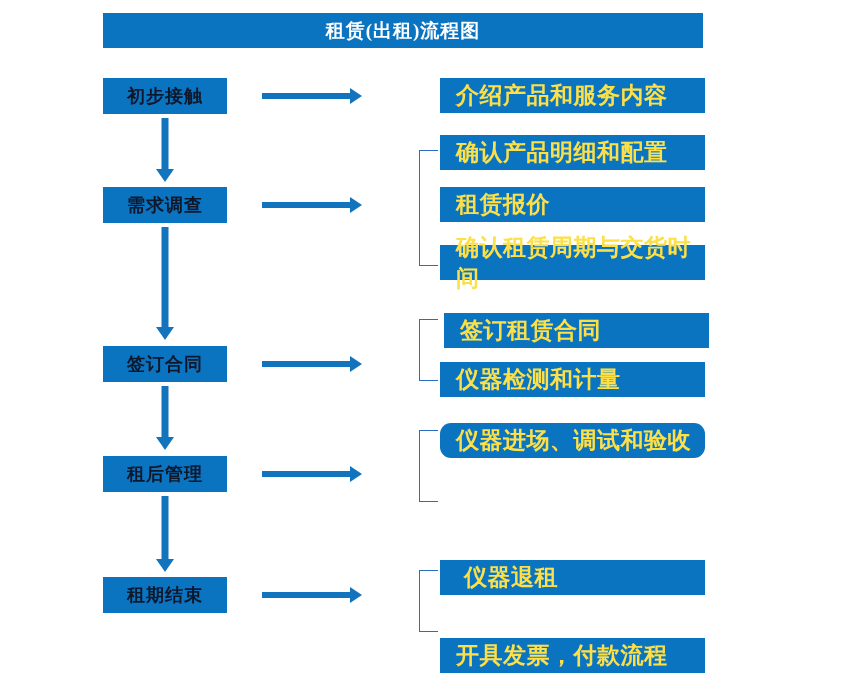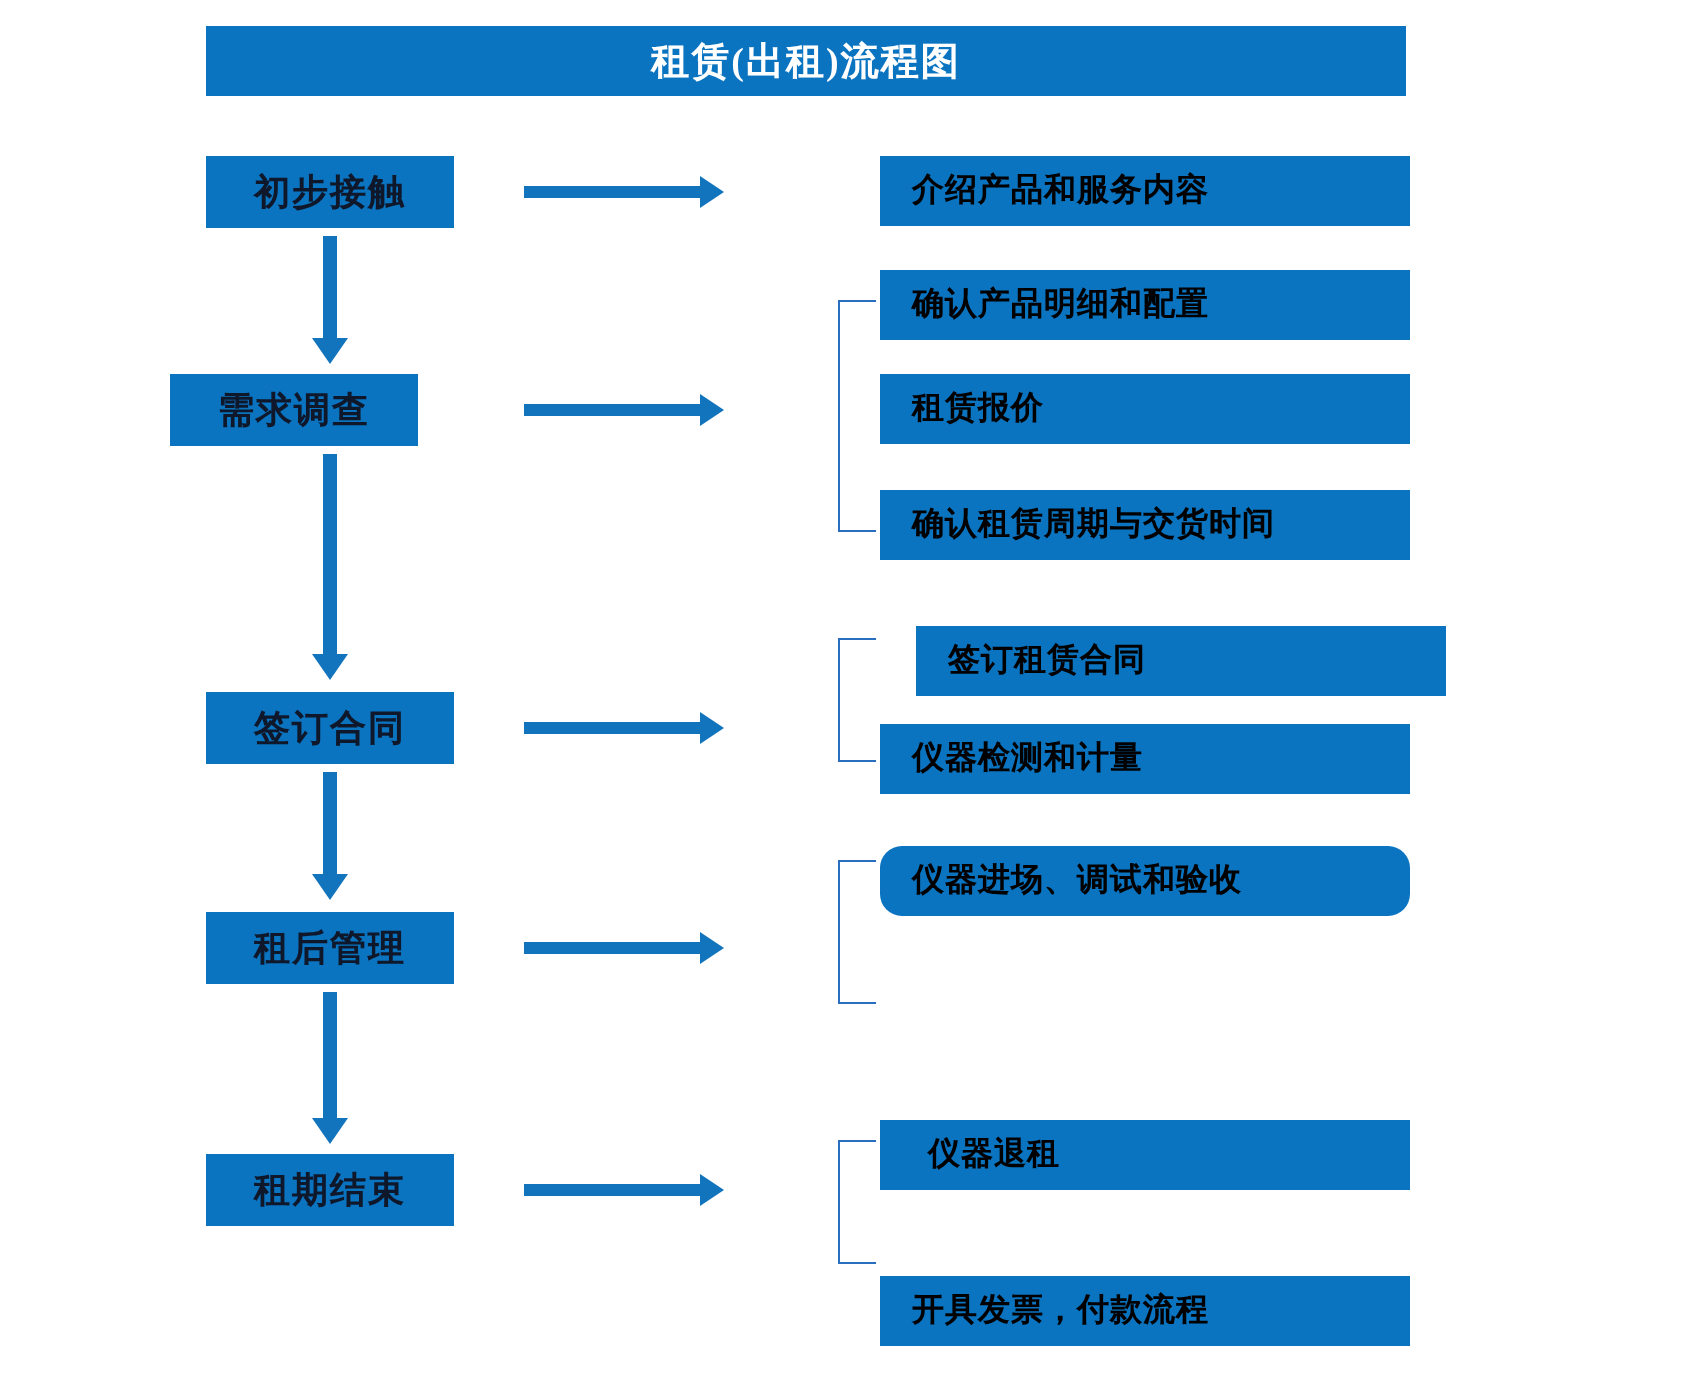--- a/index.html
+++ b/index.html
@@ -28,25 +28,25 @@
     color:#0f172a;
     display:flex;align-items:center;justify-content:center;
     font-size:18px;font-weight:bold;
     letter-spacing:1px;
   }
 
   .detail-box{
     position:absolute;
     height:35px;
     background:#0b74c0;
-    color:#000000;
+    color:#fde047;
     display:flex;align-items:center;
     padding-left:16px;
     box-sizing:border-box;
-    font-size:16px;font-weight:bold;
+    font-size:23px;font-weight:bold;
     letter-spacing:0.5px;
   }
 
   .v-arrow{position:absolute;}
   .v-arrow .shaft{
     position:absolute;left:50%;top:0;
     transform:translateX(-50%);
     width:7px;background:#1274bc;
   }
   .v-arrow .head{
@@ -83,21 +83,21 @@
 </style>
 </head>
 <body>
 
 <div id="canvas">
 
   <div class="title-bar">租赁(出租)流程图</div>
 
   <div class="stage-box" style="left:103px;top:78px;">初步接触</div>
 
-  <div class="stage-box" style="left:85px;top:187px;">需求调查</div>
+  <div class="stage-box" style="left:103px;top:187px;">需求调查</div>
 
   <div class="stage-box" style="left:103px;top:346px;">签订合同</div>
 
   <div class="stage-box" style="left:103px;top:456px;">租后管理</div>
 
   <div class="stage-box" style="left:103px;top:577px;">租期结束</div>
 
   <div class="v-arrow" style="left:148px;top:118px;width:34px;height:64px;">
     <div class="shaft" style="height:53px;"></div>
     <div class="head"></div>
@@ -152,21 +152,21 @@
   <div class="bracket" style="left:419px;top:570px;width:19px;height:62px;"></div>
 
   <div class="detail-box" style="left:440px;top:78px;width:265px;">介绍产品和服务内容</div>
 
   <div class="detail-box" style="left:440px;top:135px;width:265px;">确认产品明细和配置</div>
 
   <div class="detail-box" style="left:440px;top:187px;width:265px;">租赁报价</div>
 
   <div class="detail-box" style="left:440px;top:245px;width:265px;">确认租赁周期与交货时间</div>
 
-  <div class="detail-box" style="left:458px;top:313px;width:265px;">签订租赁合同</div>
+  <div class="detail-box" style="left:444px;top:313px;width:265px;">签订租赁合同</div>
 
   <div class="detail-box" style="left:440px;top:362px;width:265px;">仪器检测和计量</div>
 
   <div class="detail-box" style="left:440px;top:423px;width:265px;border-radius:11px;">仪器进场、调试和验收</div>
 
 
   <div class="detail-box" style="left:440px;top:560px;width:265px;padding-left:24px;">仪器退租</div>
 
   <div class="detail-box" style="left:440px;top:610px;width:265px;margin-top:28px;">开具发票，付款流程</div>
 

